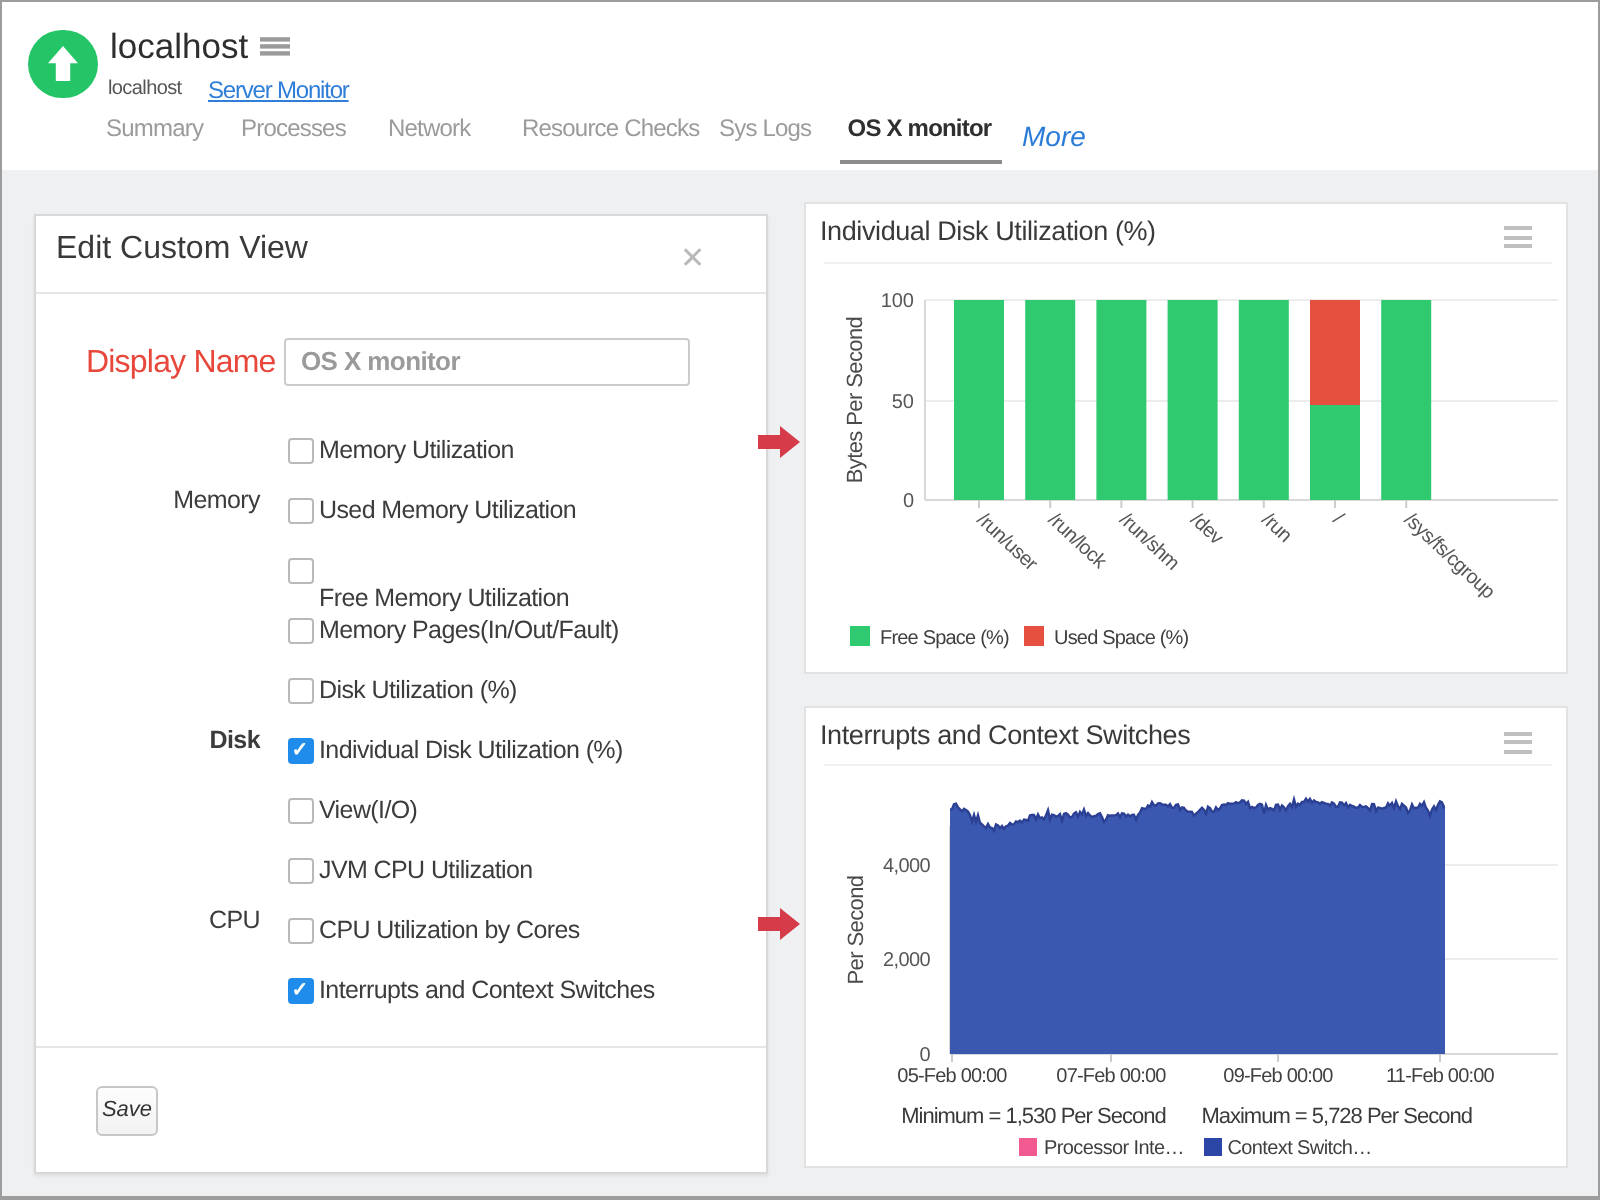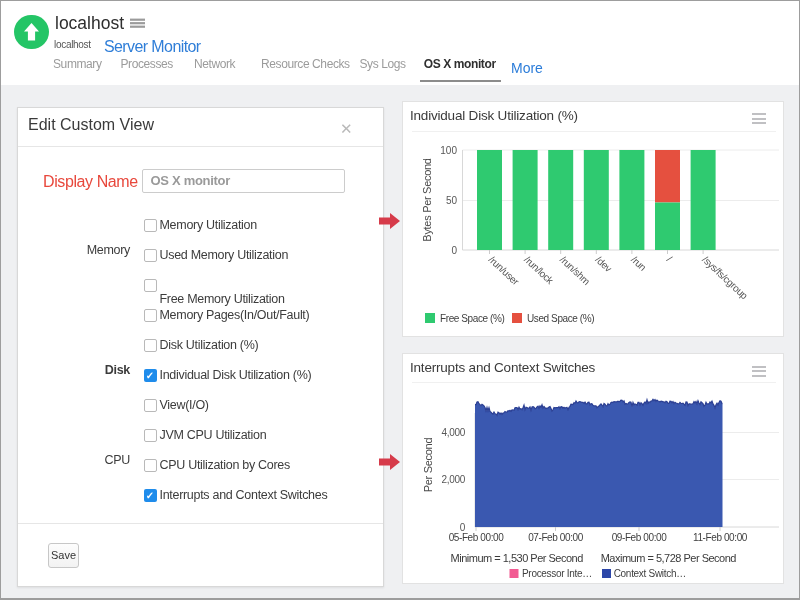--- a/index.html
+++ b/index.html
@@ -4,39 +4,39 @@
 <style>
 html,body{margin:0;padding:0;}
 body{font-family:"Liberation Sans",sans-serif;}
 #frame{position:relative;width:800px;height:600px;box-sizing:border-box;border:1px solid #9d9d9d;border-bottom-width:2px;background:#eff0f2;overflow:hidden;}
 #header{position:absolute;left:0;top:0;width:799px;height:84px;background:#fff;}
 .abs{position:absolute;}
 #gcirc{left:13px;top:13.5px;width:34.5px;height:34.5px;border-radius:50%;background:#24c566;}
 #gcirc svg{position:absolute;left:9.5px;top:8.5px;}
 #htitle{left:54px;top:11.5px;font-size:17.5px;color:#2e2e2e;font-weight:500;}
 #bc1{left:53px;top:37.5px;font-size:10px;color:#555;letter-spacing:-0.3px;}
-#bc2{left:103px;top:37px;font-size:16px;color:#2f7ed8;letter-spacing:-0.6px;}
+#bc2{left:103px;top:37px;font-size:12px;color:#2f7ed8;letter-spacing:-0.6px;text-decoration:underline;}
 .tab{top:55.5px;font-size:12px;color:#9b9b9b;letter-spacing:-0.4px;}
 #tababsactive{left:422.8px;top:55.5px;font-size:12px;color:#2f2f2f;font-weight:700;letter-spacing:-0.4px;}
-#tabmore{left:510px;top:59px;font-size:14px;color:#2b7cd9;font-weight:500;}
+#tabmore{left:510px;top:59px;font-size:14px;color:#2b7cd9;font-weight:500;font-style:italic;}
 #tabline{left:419.3px;top:78.5px;width:81px;height:2px;background:#8c8c8c;}
 
 #dialog{left:16px;top:106px;width:367px;height:480px;background:#fff;border:1px solid #d8d8d8;box-sizing:border-box;box-shadow:0 1px 2px rgba(0,0,0,0.08);}
 #dtitle{left:10px;top:8px;font-size:16px;color:#3a3a3a;font-weight:400;}
 #dclose{left:322px;top:12px;font-size:15px;color:#b9b9b9;font-weight:400;}
 #dhr{left:0;top:38px;width:100%;height:1px;background:#e6e6e6;}
 #dlabel{left:25px;top:64.5px;font-size:16px;color:#e8483c;letter-spacing:-0.4px;}
 #dinput{left:123.5px;top:60.5px;width:203px;height:24px;border:1px solid #ccc;border-radius:2px;box-sizing:border-box;}
 #dinputtext{left:132.5px;top:65px;font-size:13px;color:#9a9a9a;font-weight:700;letter-spacing:-0.3px;}
 .grp{font-size:12.5px;color:#3c3c3c;text-align:right;width:80px;left:32px;letter-spacing:-0.3px;margin-top:24px;}
 .cb{left:125.5px;width:13px;height:13px;box-sizing:border-box;border:1px solid #b9b9b9;border-radius:2px;background:#fff;}
 .cbon{border:none;background:#1f8ceb;color:#fff;font-size:10px;line-height:13px;text-align:center;font-weight:700;}
 .cl{left:141.5px;font-size:12.5px;color:#3c3c3c;letter-spacing:-0.3px;}
 #dhr2{left:0;top:415px;width:100%;height:1px;background:#e6e6e6;}
-#savebtn{left:30px;top:435px;width:31px;height:25px;border:1px solid #c7c7c7;border-radius:3px;background:linear-gradient(#fdfdfd,#f2f2f2);box-sizing:border-box;font-size:11px;color:#333;text-align:center;line-height:23px;}
+#savebtn{left:30px;top:435px;width:31px;height:25px;border:1px solid #c7c7c7;border-radius:3px;background:linear-gradient(#fdfdfd,#f2f2f2);box-sizing:border-box;font-size:11px;color:#333;text-align:center;line-height:23px;font-style:italic;}
 
 .card{background:#fff;border:1px solid #e2e2e2;box-sizing:border-box;}
 #card1{left:401px;top:100px;width:382px;height:236px;}
 #card2{left:401px;top:352px;width:382px;height:231px;}
 .ctitle{left:7px;top:6px;font-size:13.5px;color:#3a3a3a;font-weight:500;letter-spacing:-0.2px;}
 .chr{left:8.5px;height:1px;background:#f0f0f0;width:364px;}
 .cmenu{left:349px;width:14px;}
 .cmenu div{height:2px;background:#c0c0c3;margin-bottom:2.5px;}
 
 .arrow{width:21px;height:16px;}

